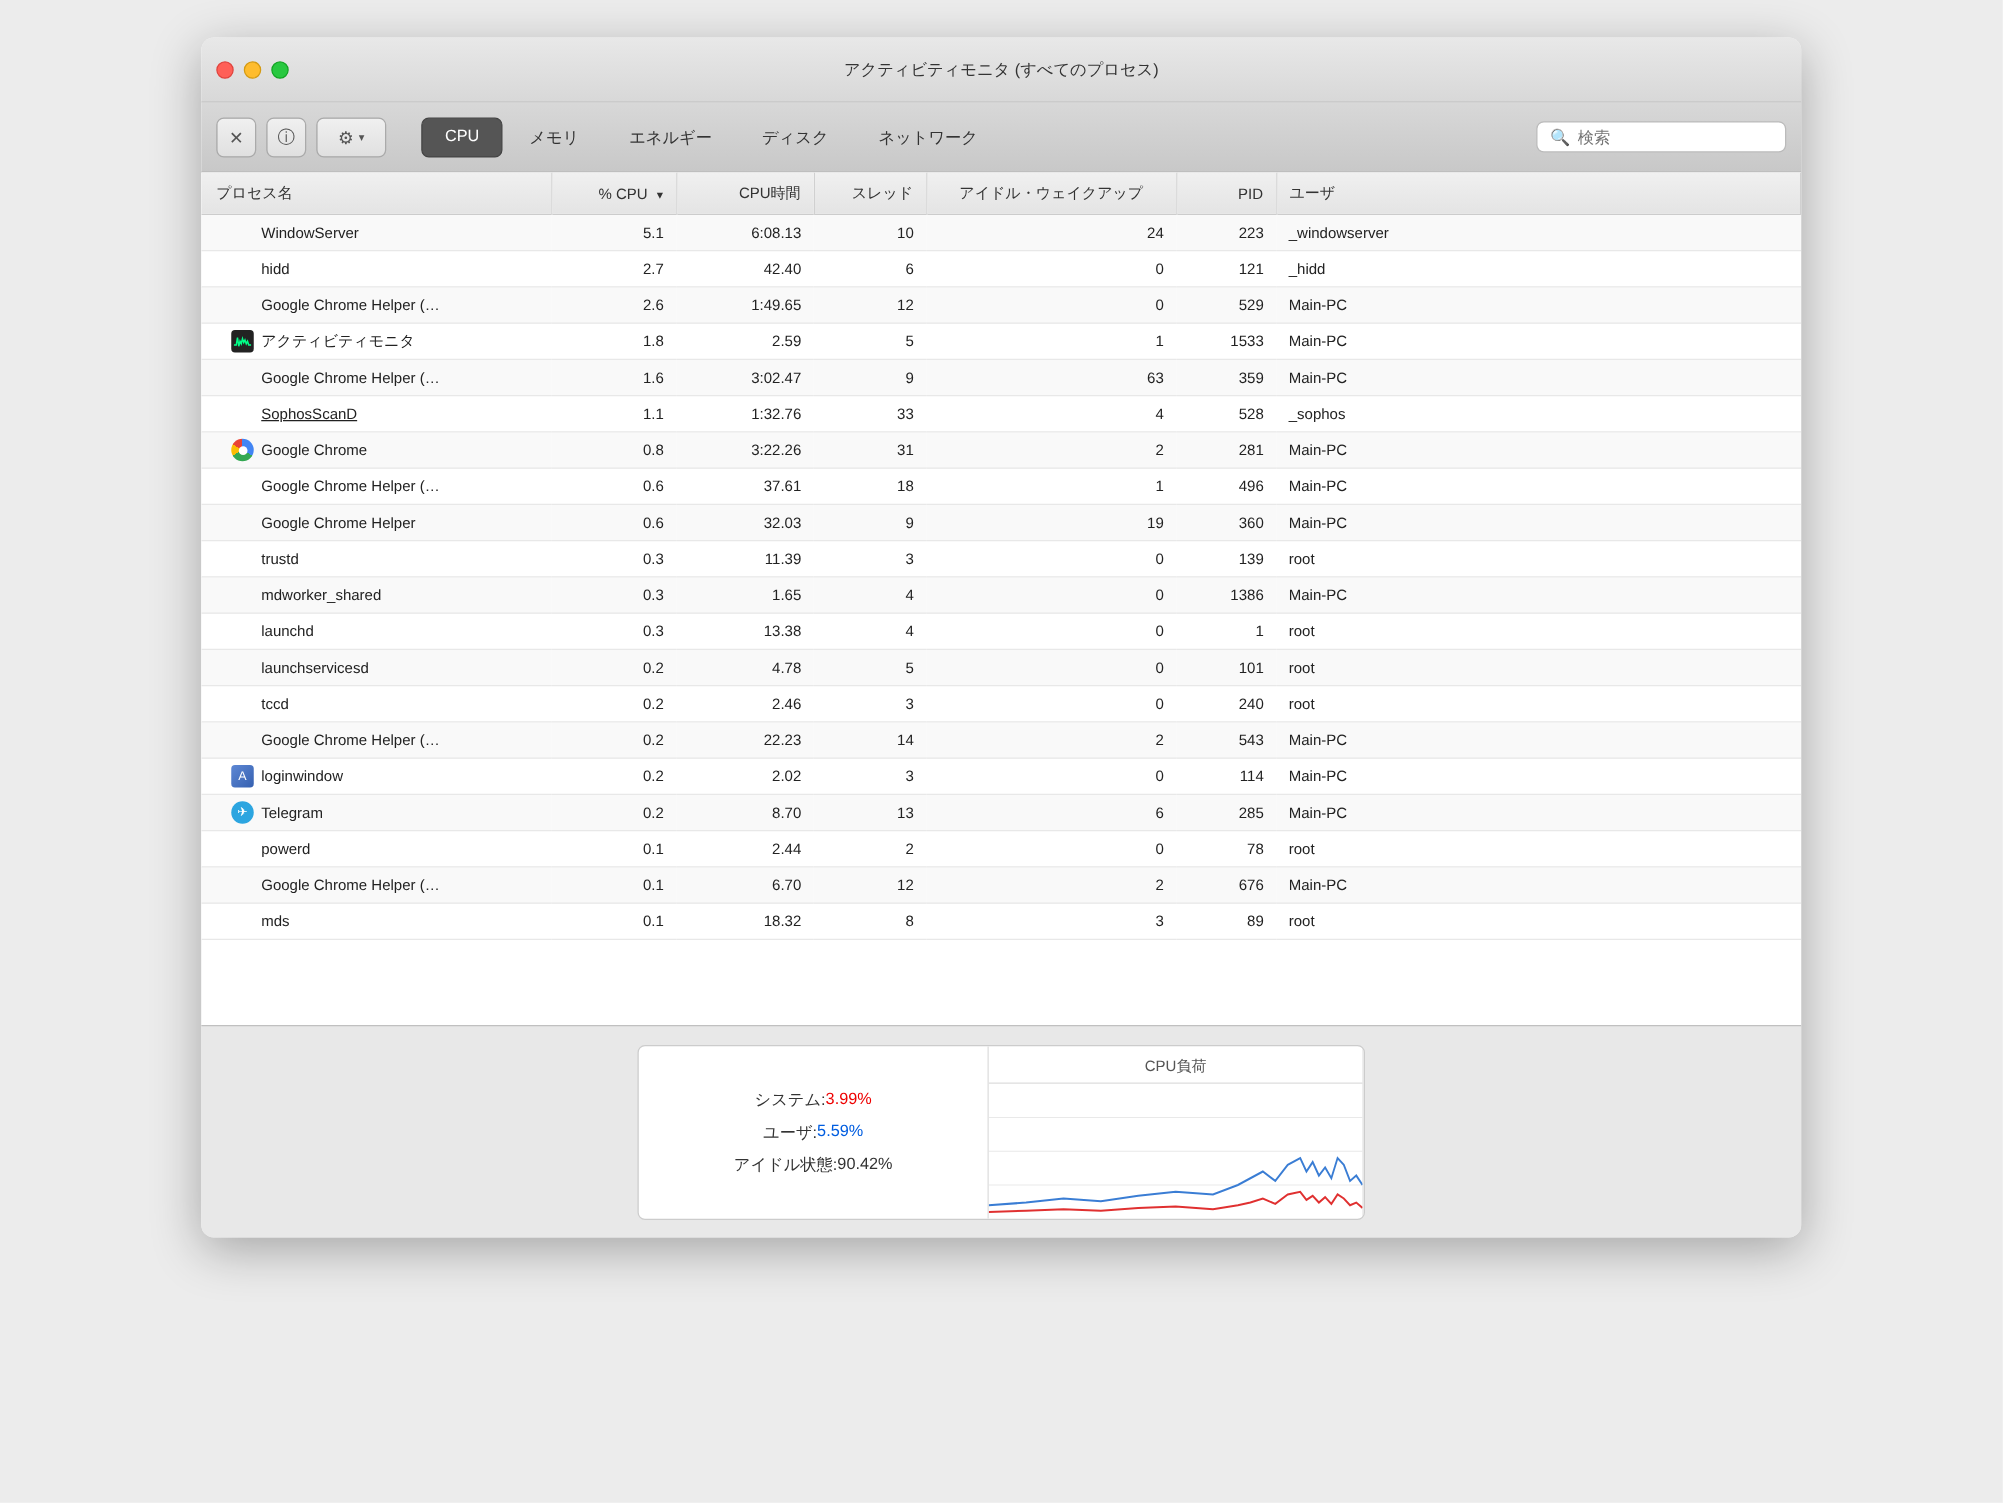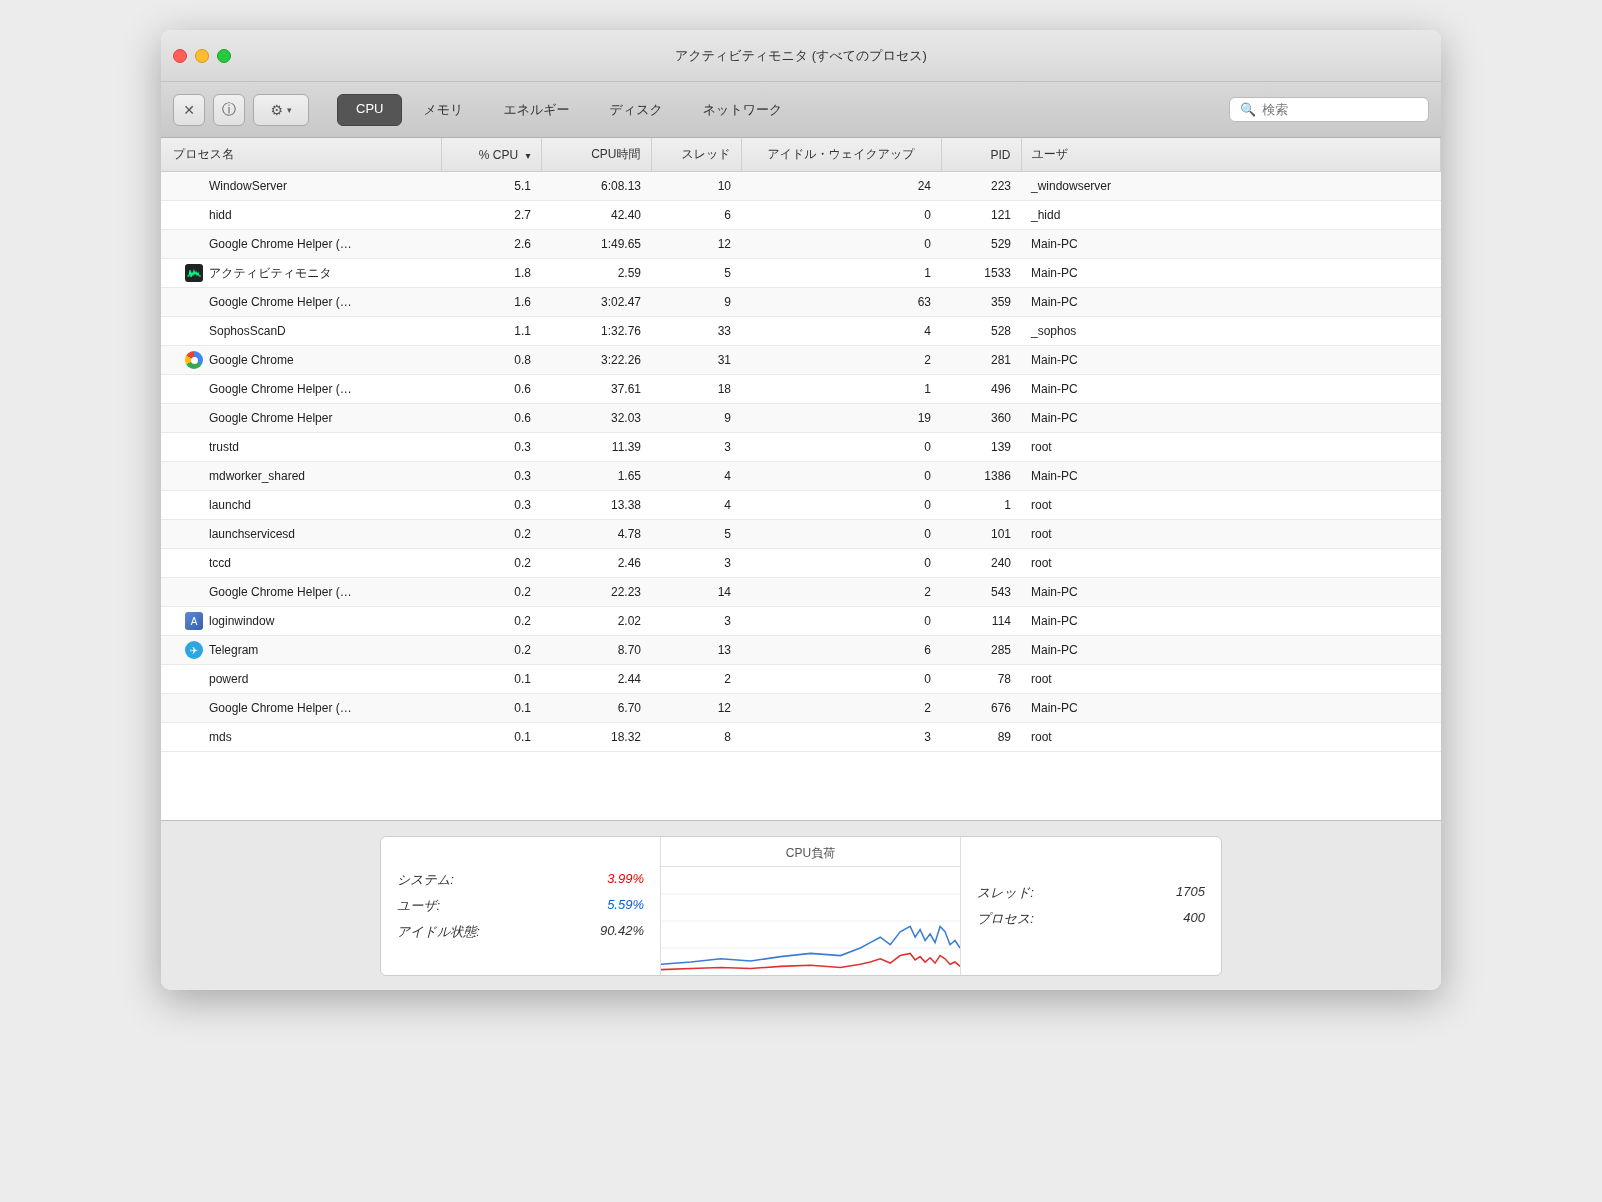--- a/index.html
+++ b/index.html
@@ -250,23 +250,22 @@
       width: 280px;
       padding: 16px 16px;
       display: flex;
       flex-direction: column;
       justify-content: center;
       gap: 8px;
       border-right: 1px solid #ddd;
     }
     .stats-row {
       display: flex;
-      justify-content: space-between;
+      justify-content: center;
       font-size: 13px;
-      font-style: italic;
     }
     .stats-label { color: #333; }
     .stats-value-red { color: #e00; font-weight: 500; }
     .stats-value-blue { color: #005de0; font-weight: 500; }
     .stats-value { color: #333; }
     .stats-center {
       width: 300px;
       display: flex;
       flex-direction: column;
       align-items: center;
@@ -418,21 +417,21 @@
               <span class="process-name">Google Chrome Helper (…</span>
             </td>
             <td class="col-cpu" style="text-align: right;">1.6</td>
             <td class="col-cpu-time" style="text-align: right;">3:02.47</td>
             <td class="col-threads" style="text-align: right;">9</td>
             <td class="col-idle" style="text-align: right;">63</td>
             <td class="col-pid" style="text-align: right;">359</td>
             <td class="col-user" style="text-align: left;">Main-PC</td>
           </tr>
           <tr>
-            <td class="col-process-name" style="display: flex; align-items: center; gap: 6px; height: 28px;">
+            <td class="col-process-name" style="display: flex; align-items: center; gap: 6px; height: 28px; text-decoration: underline;">
               <span class="icon-placeholder"></span>
               <span class="process-name">SophosScanD</span>
             </td>
             <td class="col-cpu" style="text-align: right;">1.1</td>
             <td class="col-cpu-time" style="text-align: right;">1:32.76</td>
             <td class="col-threads" style="text-align: right;">33</td>
             <td class="col-idle" style="text-align: right;">4</td>
             <td class="col-pid" style="text-align: right;">528</td>
             <td class="col-user" style="text-align: left;">_sophos</td>
           </tr>
@@ -632,25 +631,15 @@
             <line x1="0" y1="25" x2="300" y2="25" stroke="#ddd" stroke-width="0.5"></line>
             <line x1="0" y1="50" x2="300" y2="50" stroke="#ddd" stroke-width="0.5"></line>
             <line x1="0" y1="75" x2="300" y2="75" stroke="#ddd" stroke-width="0.5"></line>
 
             <polyline points="0,90 30,88 60,85 90,87 120,83 150,80 180,82 200,75 210,70 220,65 230,72 240,60 250,55 255,65 260,58 265,68 270,62 275,70 280,55 285,60 290,72 295,68 300,75" fill="none" stroke="#3a7dd4" stroke-width="1.5"></polyline>
 
             <polyline points="0,95 30,94 60,93 90,94 120,92 150,91 180,93 200,90 210,88 220,85 230,89 240,82 250,80 255,86 260,83 265,88 270,84 275,89 280,82 285,85 290,90 295,88 300,92" fill="none" stroke="#e03030" stroke-width="1.5"></polyline>
           </svg>
         </div>
       </div>
-      <div class="stats-right">
-        <div class="stats-row">
-          <span class="stats-label">スレッド:</span>
-          <span class="stats-value">1705</span>
-        </div>
-        <div class="stats-row">
-          <span class="stats-label">プロセス:</span>
-          <span class="stats-value">400</span>
-        </div>
-      </div>
     </div>
   </div>
 </div>
 
 </body></html>

